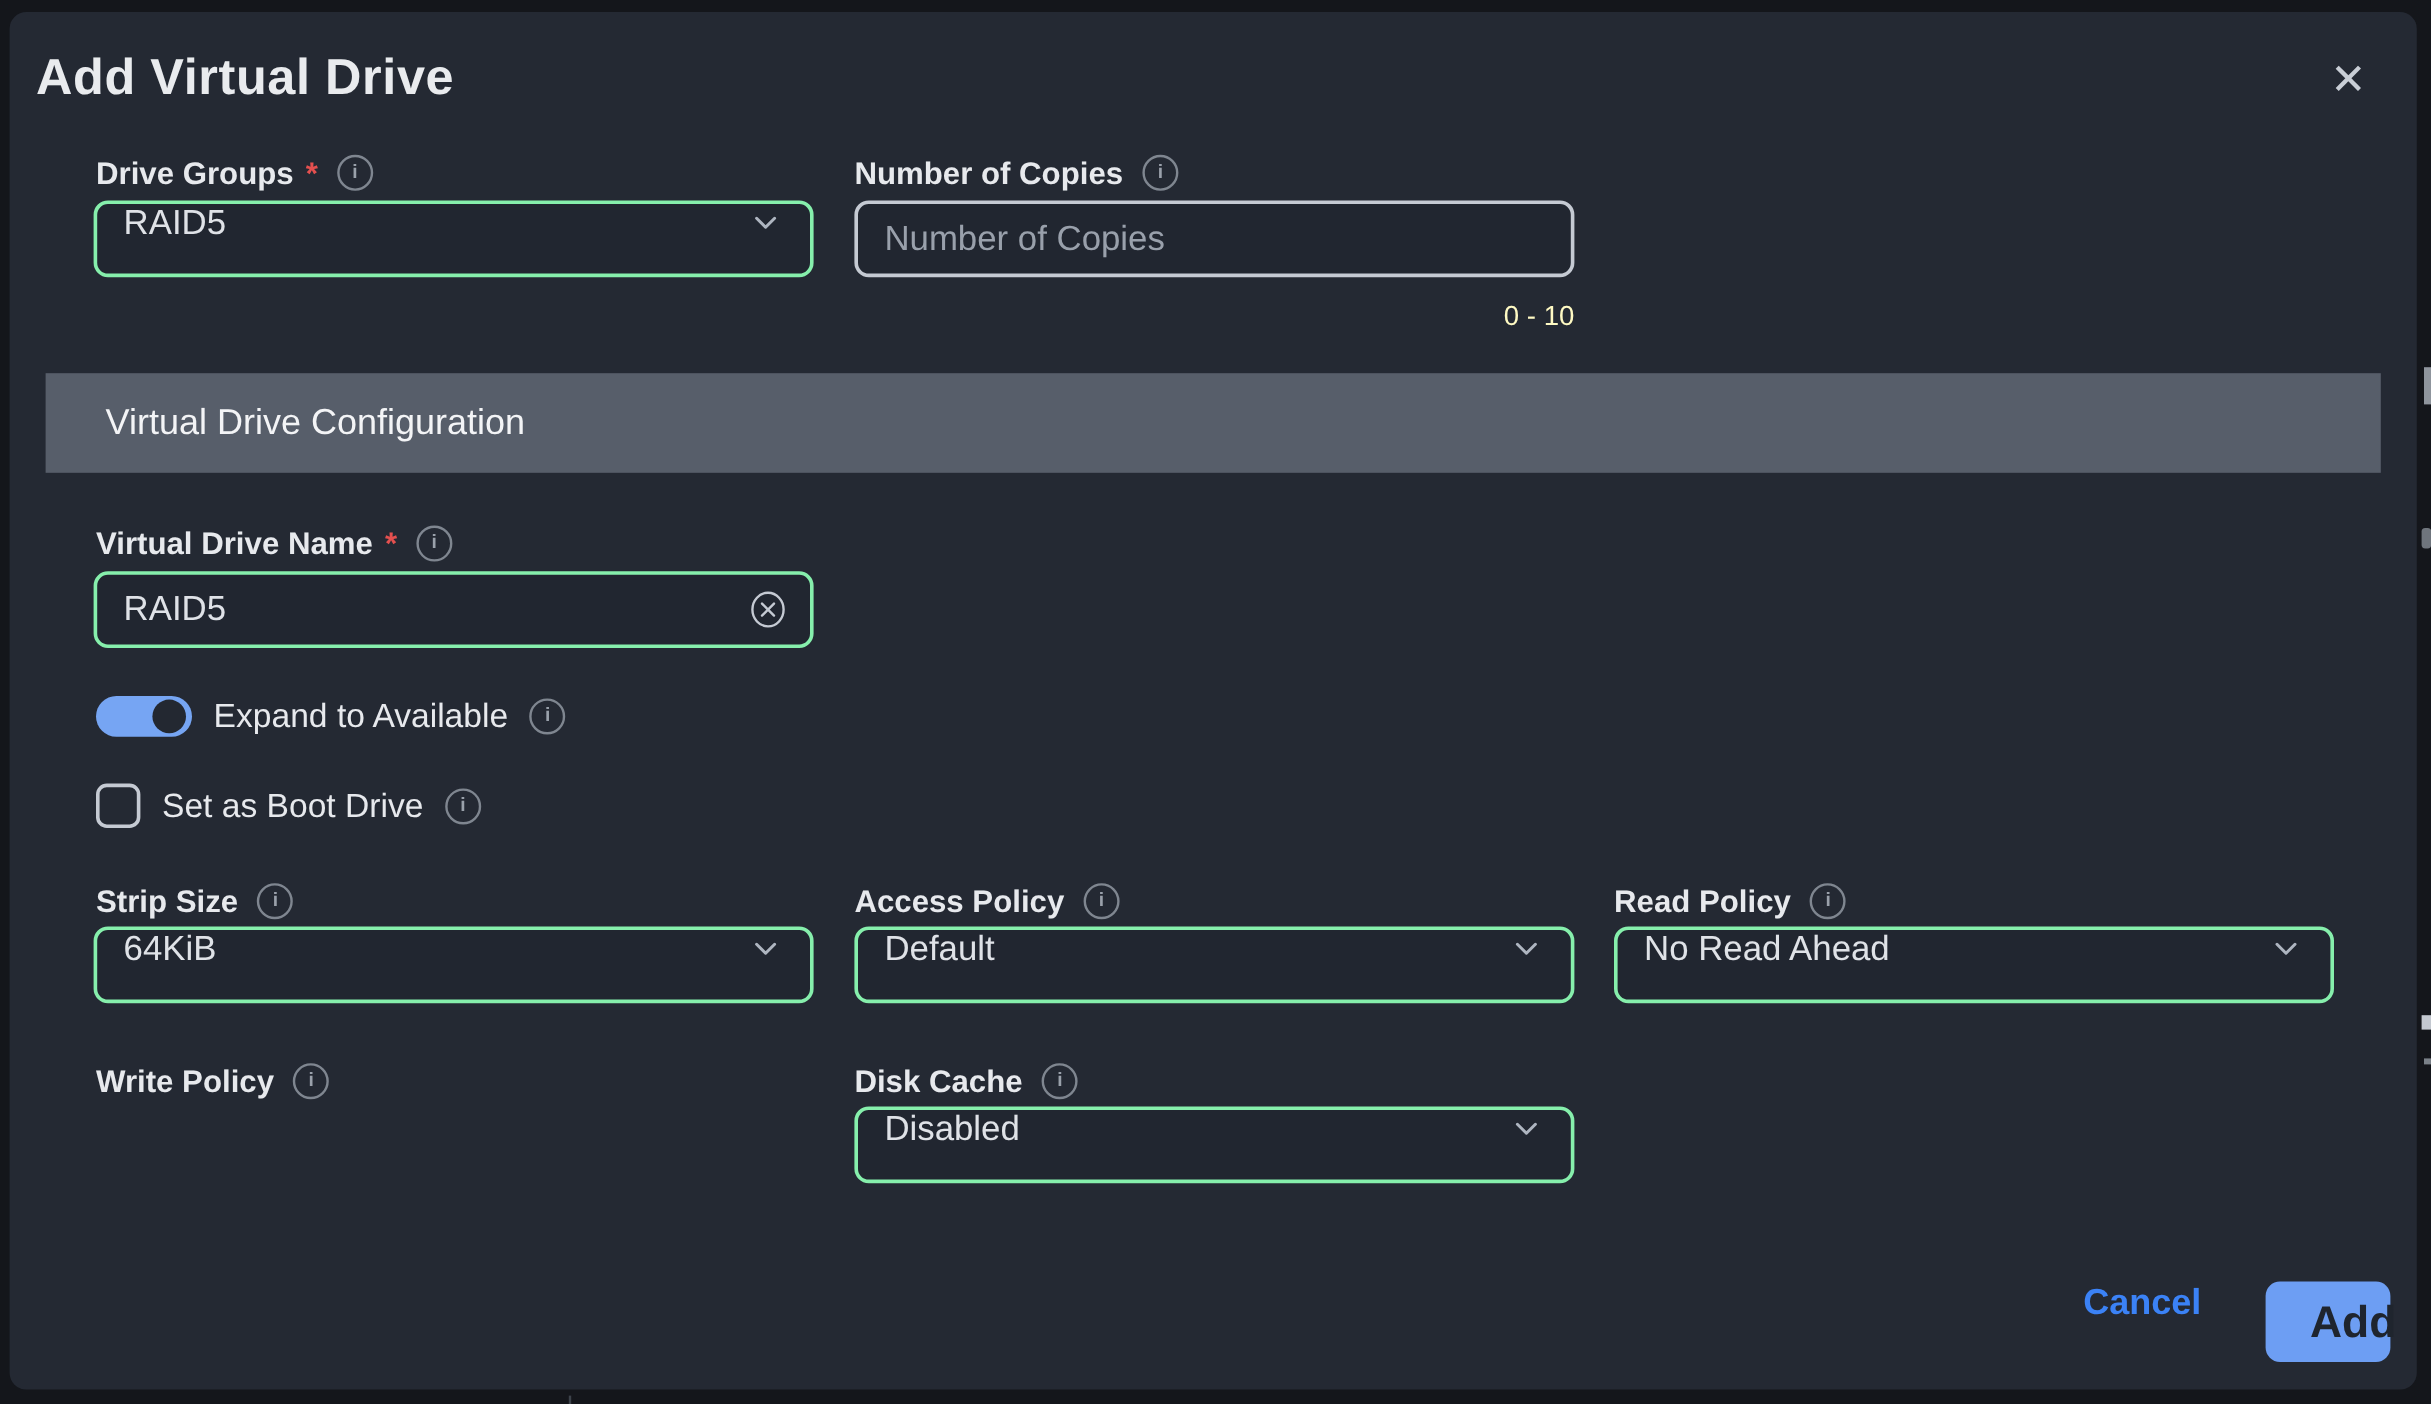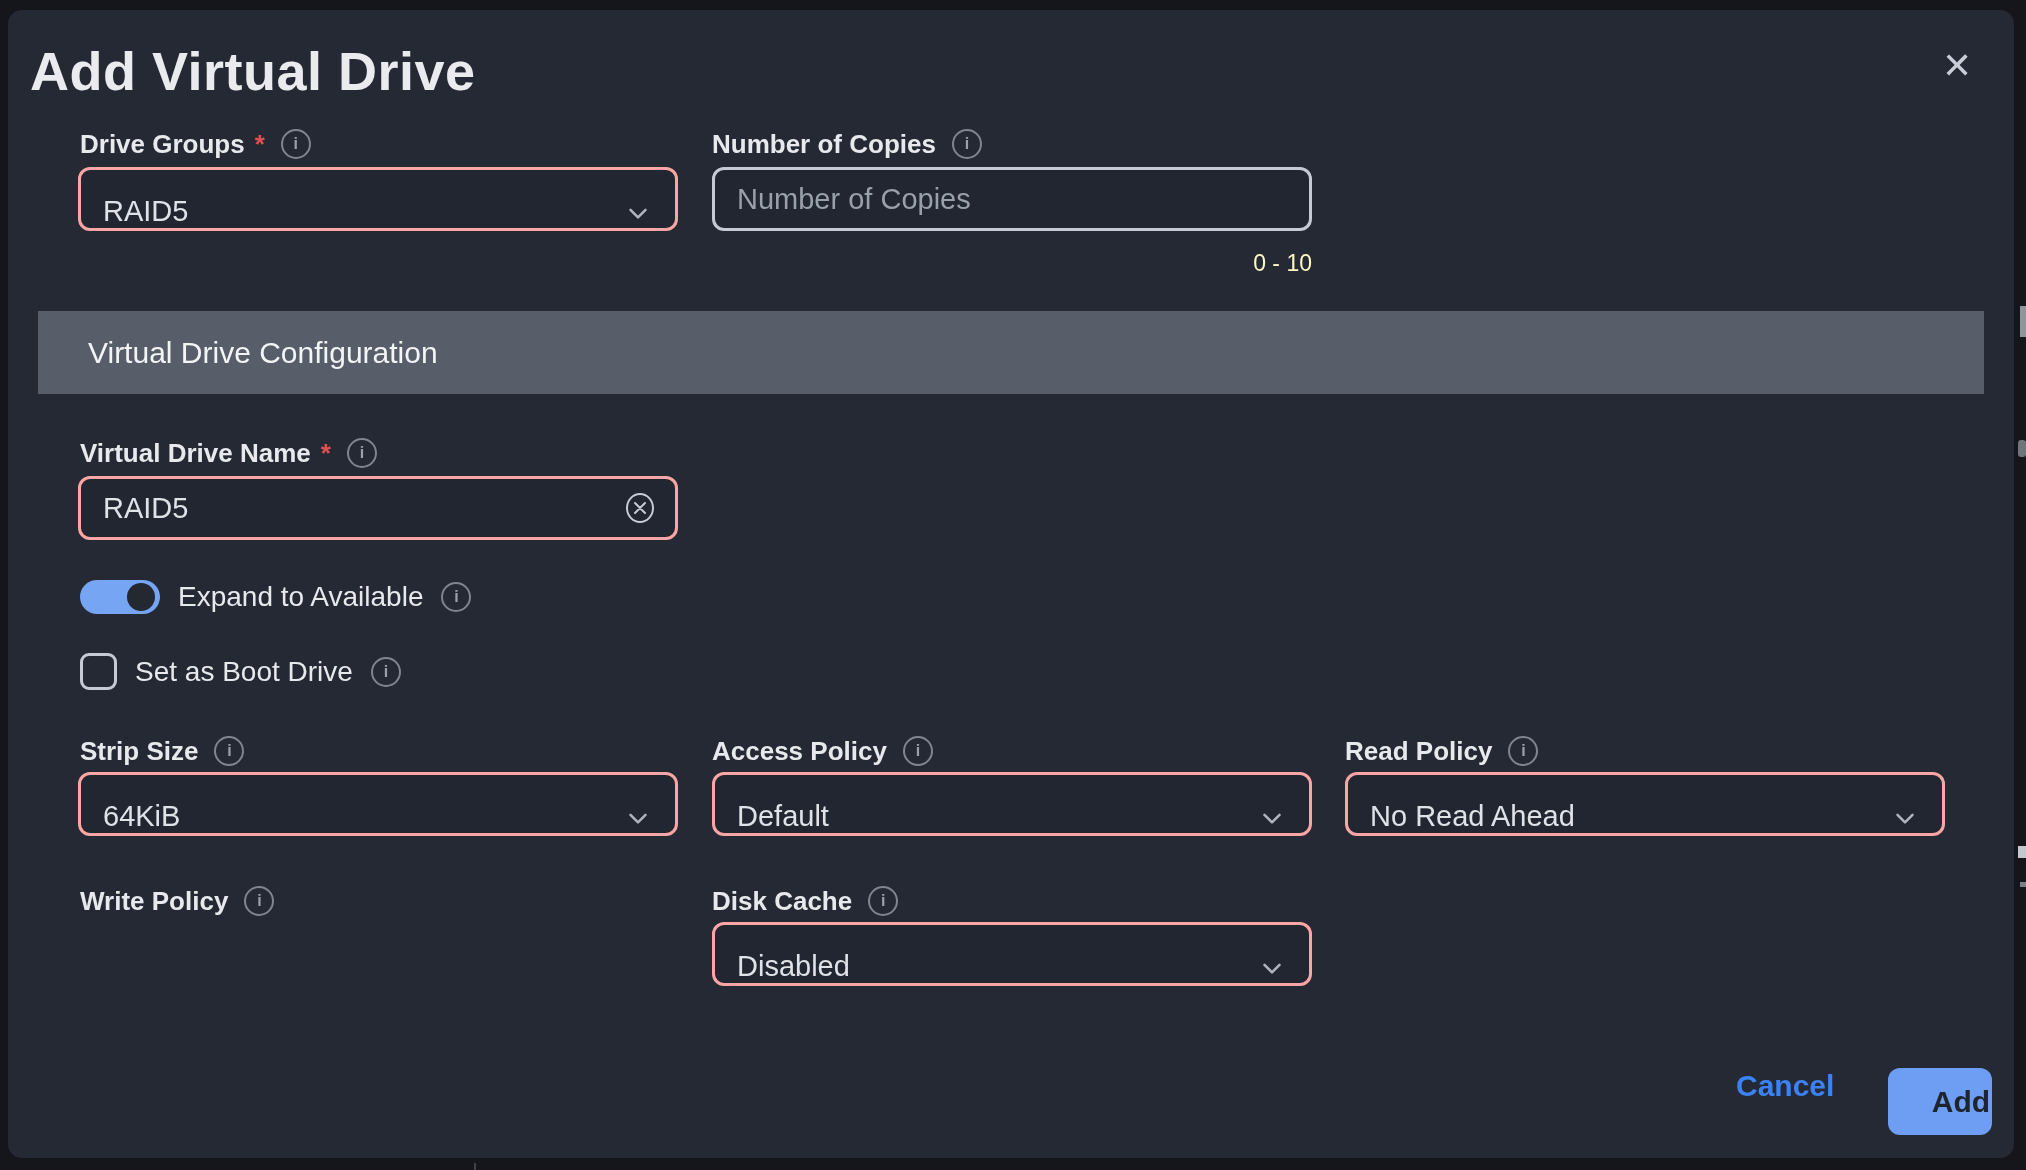--- a/index.html
+++ b/index.html
@@ -8,41 +8,41 @@
     background:#14161b;
     font-family:"Liberation Sans", sans-serif;
     -webkit-font-smoothing:antialiased;
   }
   .modal{
     position:absolute;left:8px;top:10px;width:2006px;height:1148px;
     background:#242933;border-radius:14px;
   }
   .title{
     position:absolute;left:22px;top:30px;
-    font-size:54px;font-weight:bold;color:#e9ebee;letter-spacing:.5px;
+    font-size:42px;font-weight:bold;color:#e9ebee;letter-spacing:.5px;
   }
   .close-btn{
     position:absolute;left:1926px;top:33px;width:46px;height:46px;
     display:flex;align-items:center;justify-content:center;
     font-size:36px;color:#c9ced6;cursor:pointer;background:none;border:none;
   }
   .lr{ 
     position:absolute;display:flex;align-items:center;gap:16px;
     font-size:26px;font-weight:bold;color:#e7e9ed;height:34px;text-align:right;
   }
   .req{color:#e4504f;font-weight:bold;font-size:26px;margin-left:-6px;}
   .info{
     width:26px;height:26px;border:2px solid #7f8690;border-radius:50%;
     display:inline-flex;align-items:center;justify-content:center;
     font-size:16px;font-weight:bold;color:#9aa1ab;font-style:normal;flex:0 0 auto;
   }
   .field,.select,.inputwrap{
     position:absolute;width:600px;height:64px;box-sizing:border-box;
-    border:3px solid #fca5a5;border-radius:12px;background:#212630;
-    display:flex;align-items:flex-end;padding:0 22px;
+    border:3px solid #86efac;border-radius:12px;background:#212630;
+    display:flex;align-items:flex-start;padding:0 22px;
   }
   .select{cursor:pointer;}
   .val{font-size:29px;color:#dfe2e7;flex:1 1 auto;white-space:nowrap;}
   .chev{width:30px;height:30px;flex:0 0 auto;}
   .inputwrap{padding:0;}
   .inputwrap input, input.input{
     position:absolute;width:600px;height:64px;box-sizing:border-box;
     border:3px solid #c5cad3;border-radius:12px;background:#212630;
     font-size:29px;color:#dfe2e7;padding:0 22px;outline:none;
     font-family:"Liberation Sans", sans-serif;
@@ -78,21 +78,21 @@
     width:37px;height:37px;box-sizing:border-box;border:3px solid #c5cad3;
     border-radius:9px;background:transparent;flex:0 0 auto;cursor:pointer;
   }
   .footer-cancel{
     position:absolute;left:1722px;top:1058px;height:67px;display:flex;
     font-size:30px;font-weight:bold;color:#3b82f6;background:none;border:none;cursor:pointer;
   }
   .footer-add{
     position:absolute;left:1880px;top:1058px;width:104px;height:67px;
     background:#6d9ef3;border:none;border-radius:12px;cursor:pointer;
-    font-size:30px;font-weight:bold;color:#1f252e;
+    font-size:37px;font-weight:bold;color:#1f252e;
     display:flex;align-items:center;justify-content:center;
     font-family:"Liberation Sans", sans-serif;
     padding-left:48px;
   }
   .frag{position:absolute;}
 </style>
 </head>
 <body>
 
 <div class="modal">

